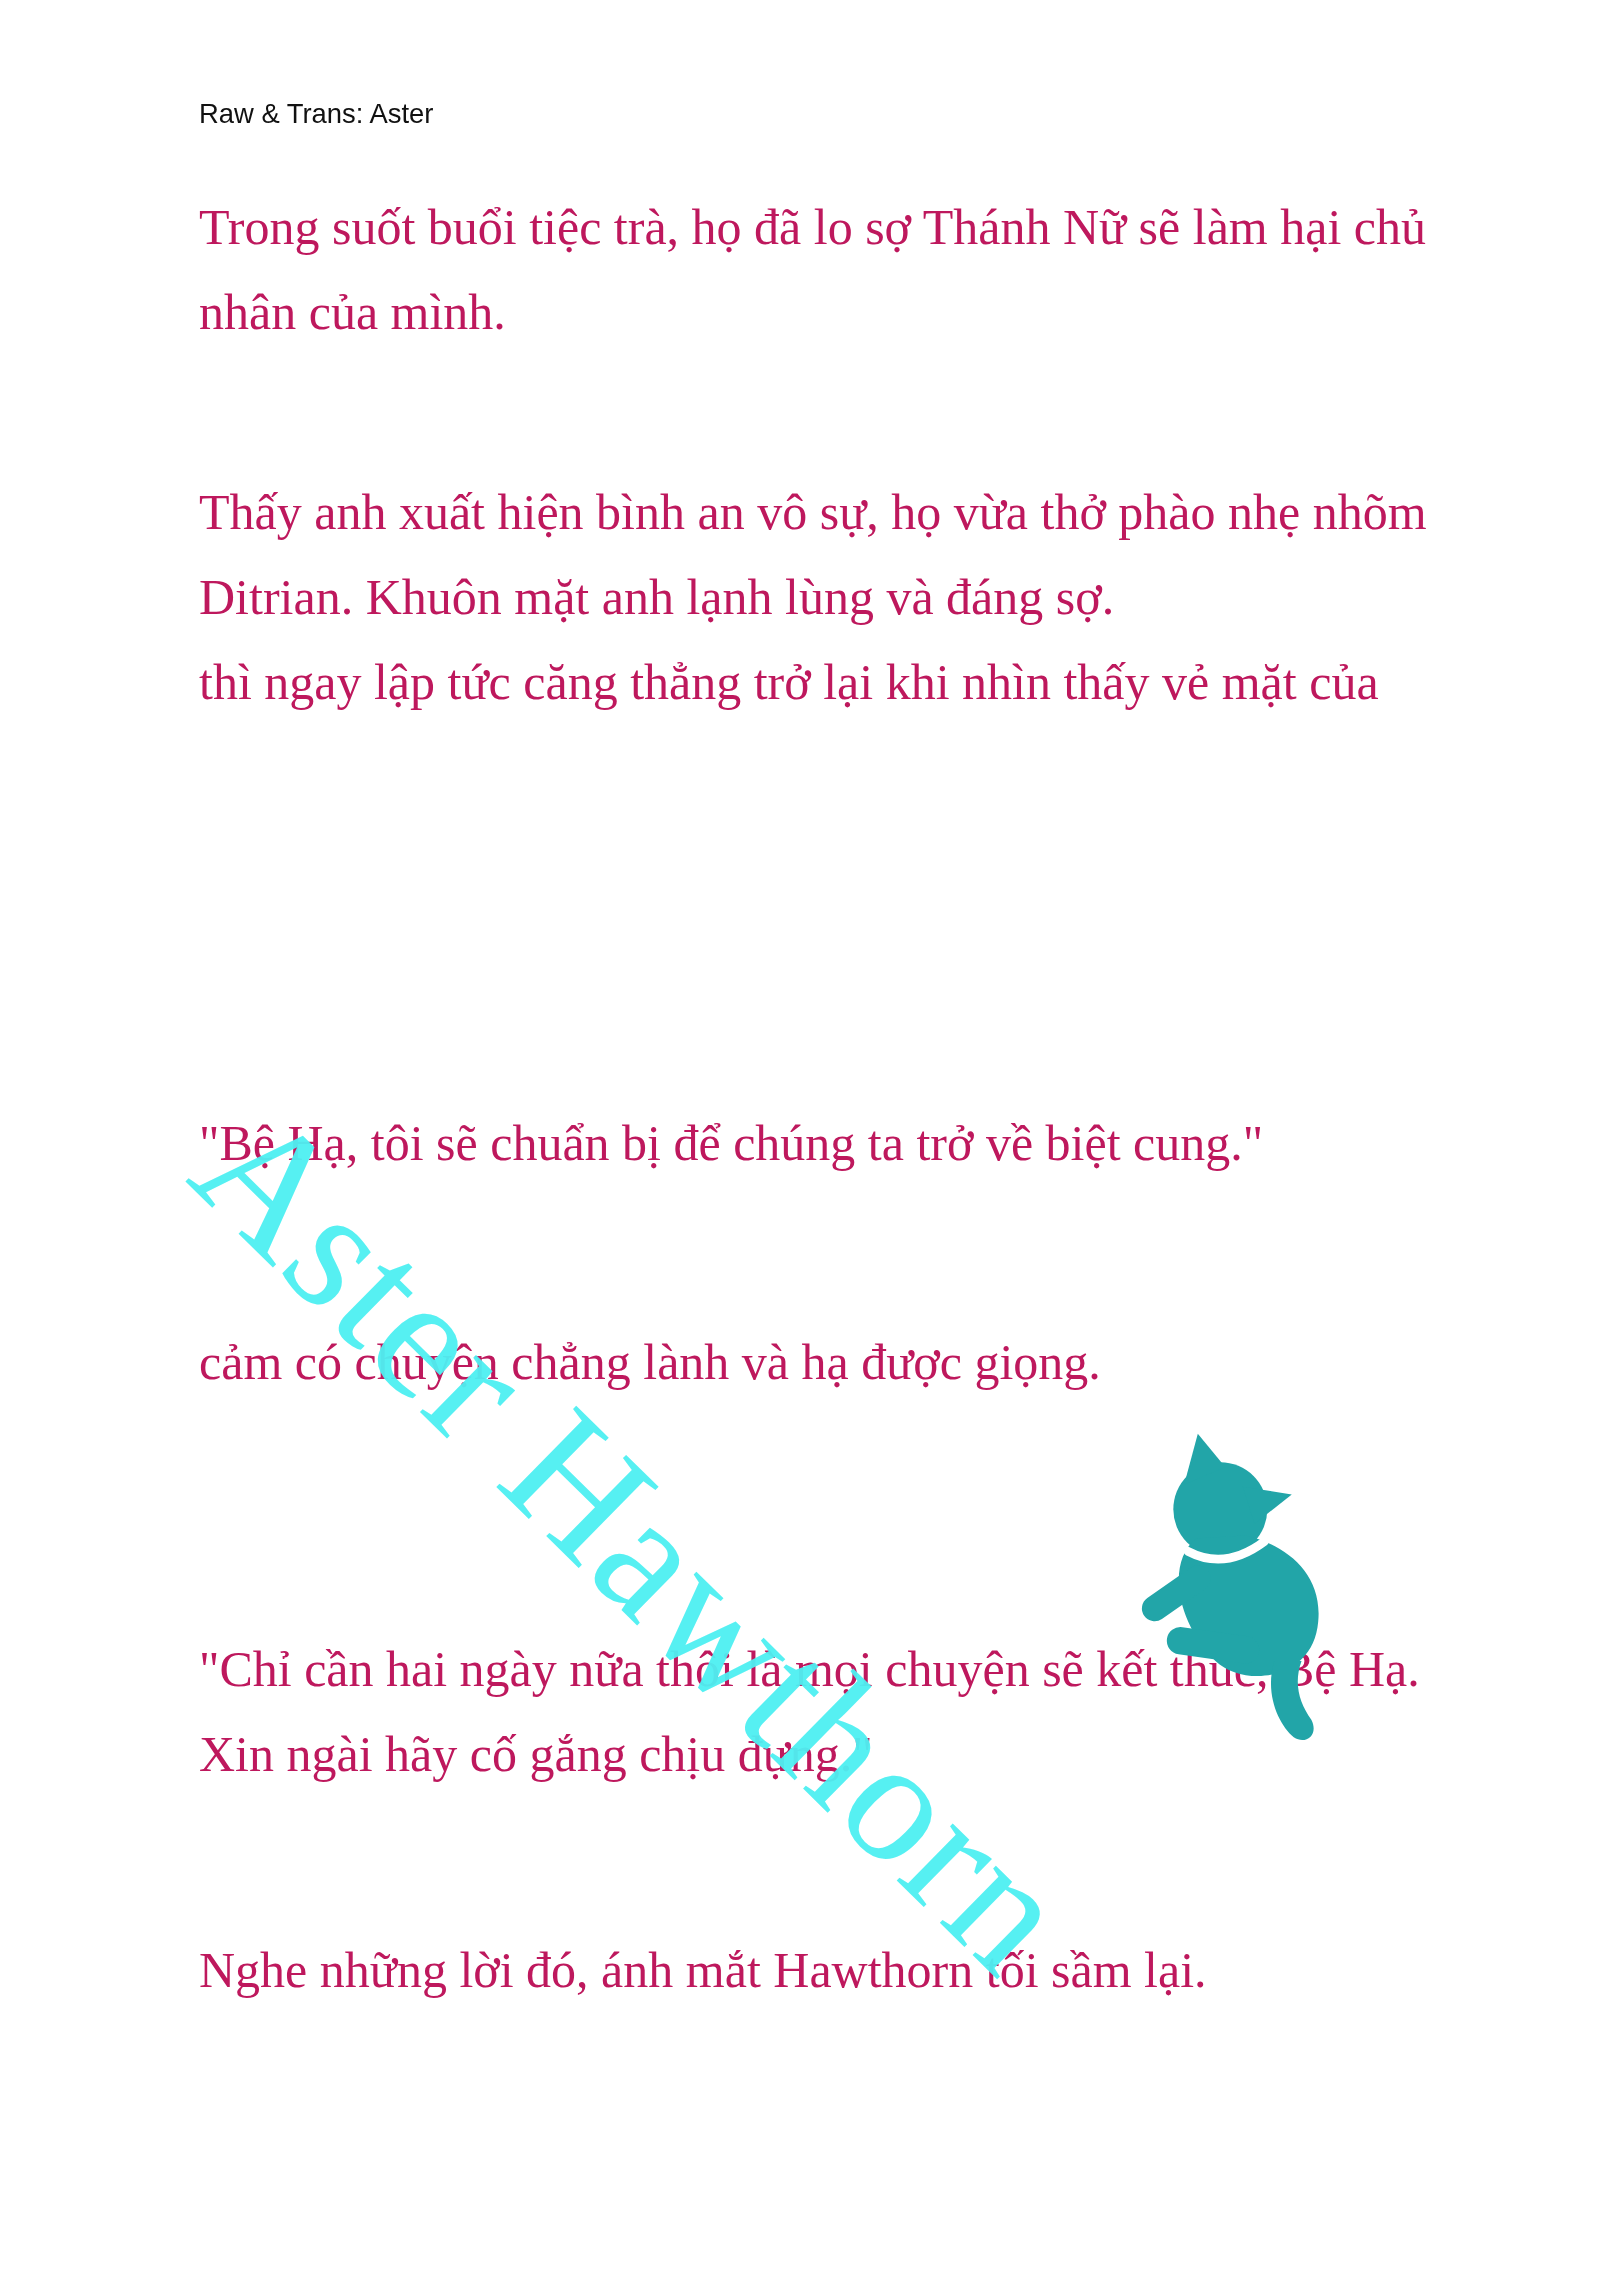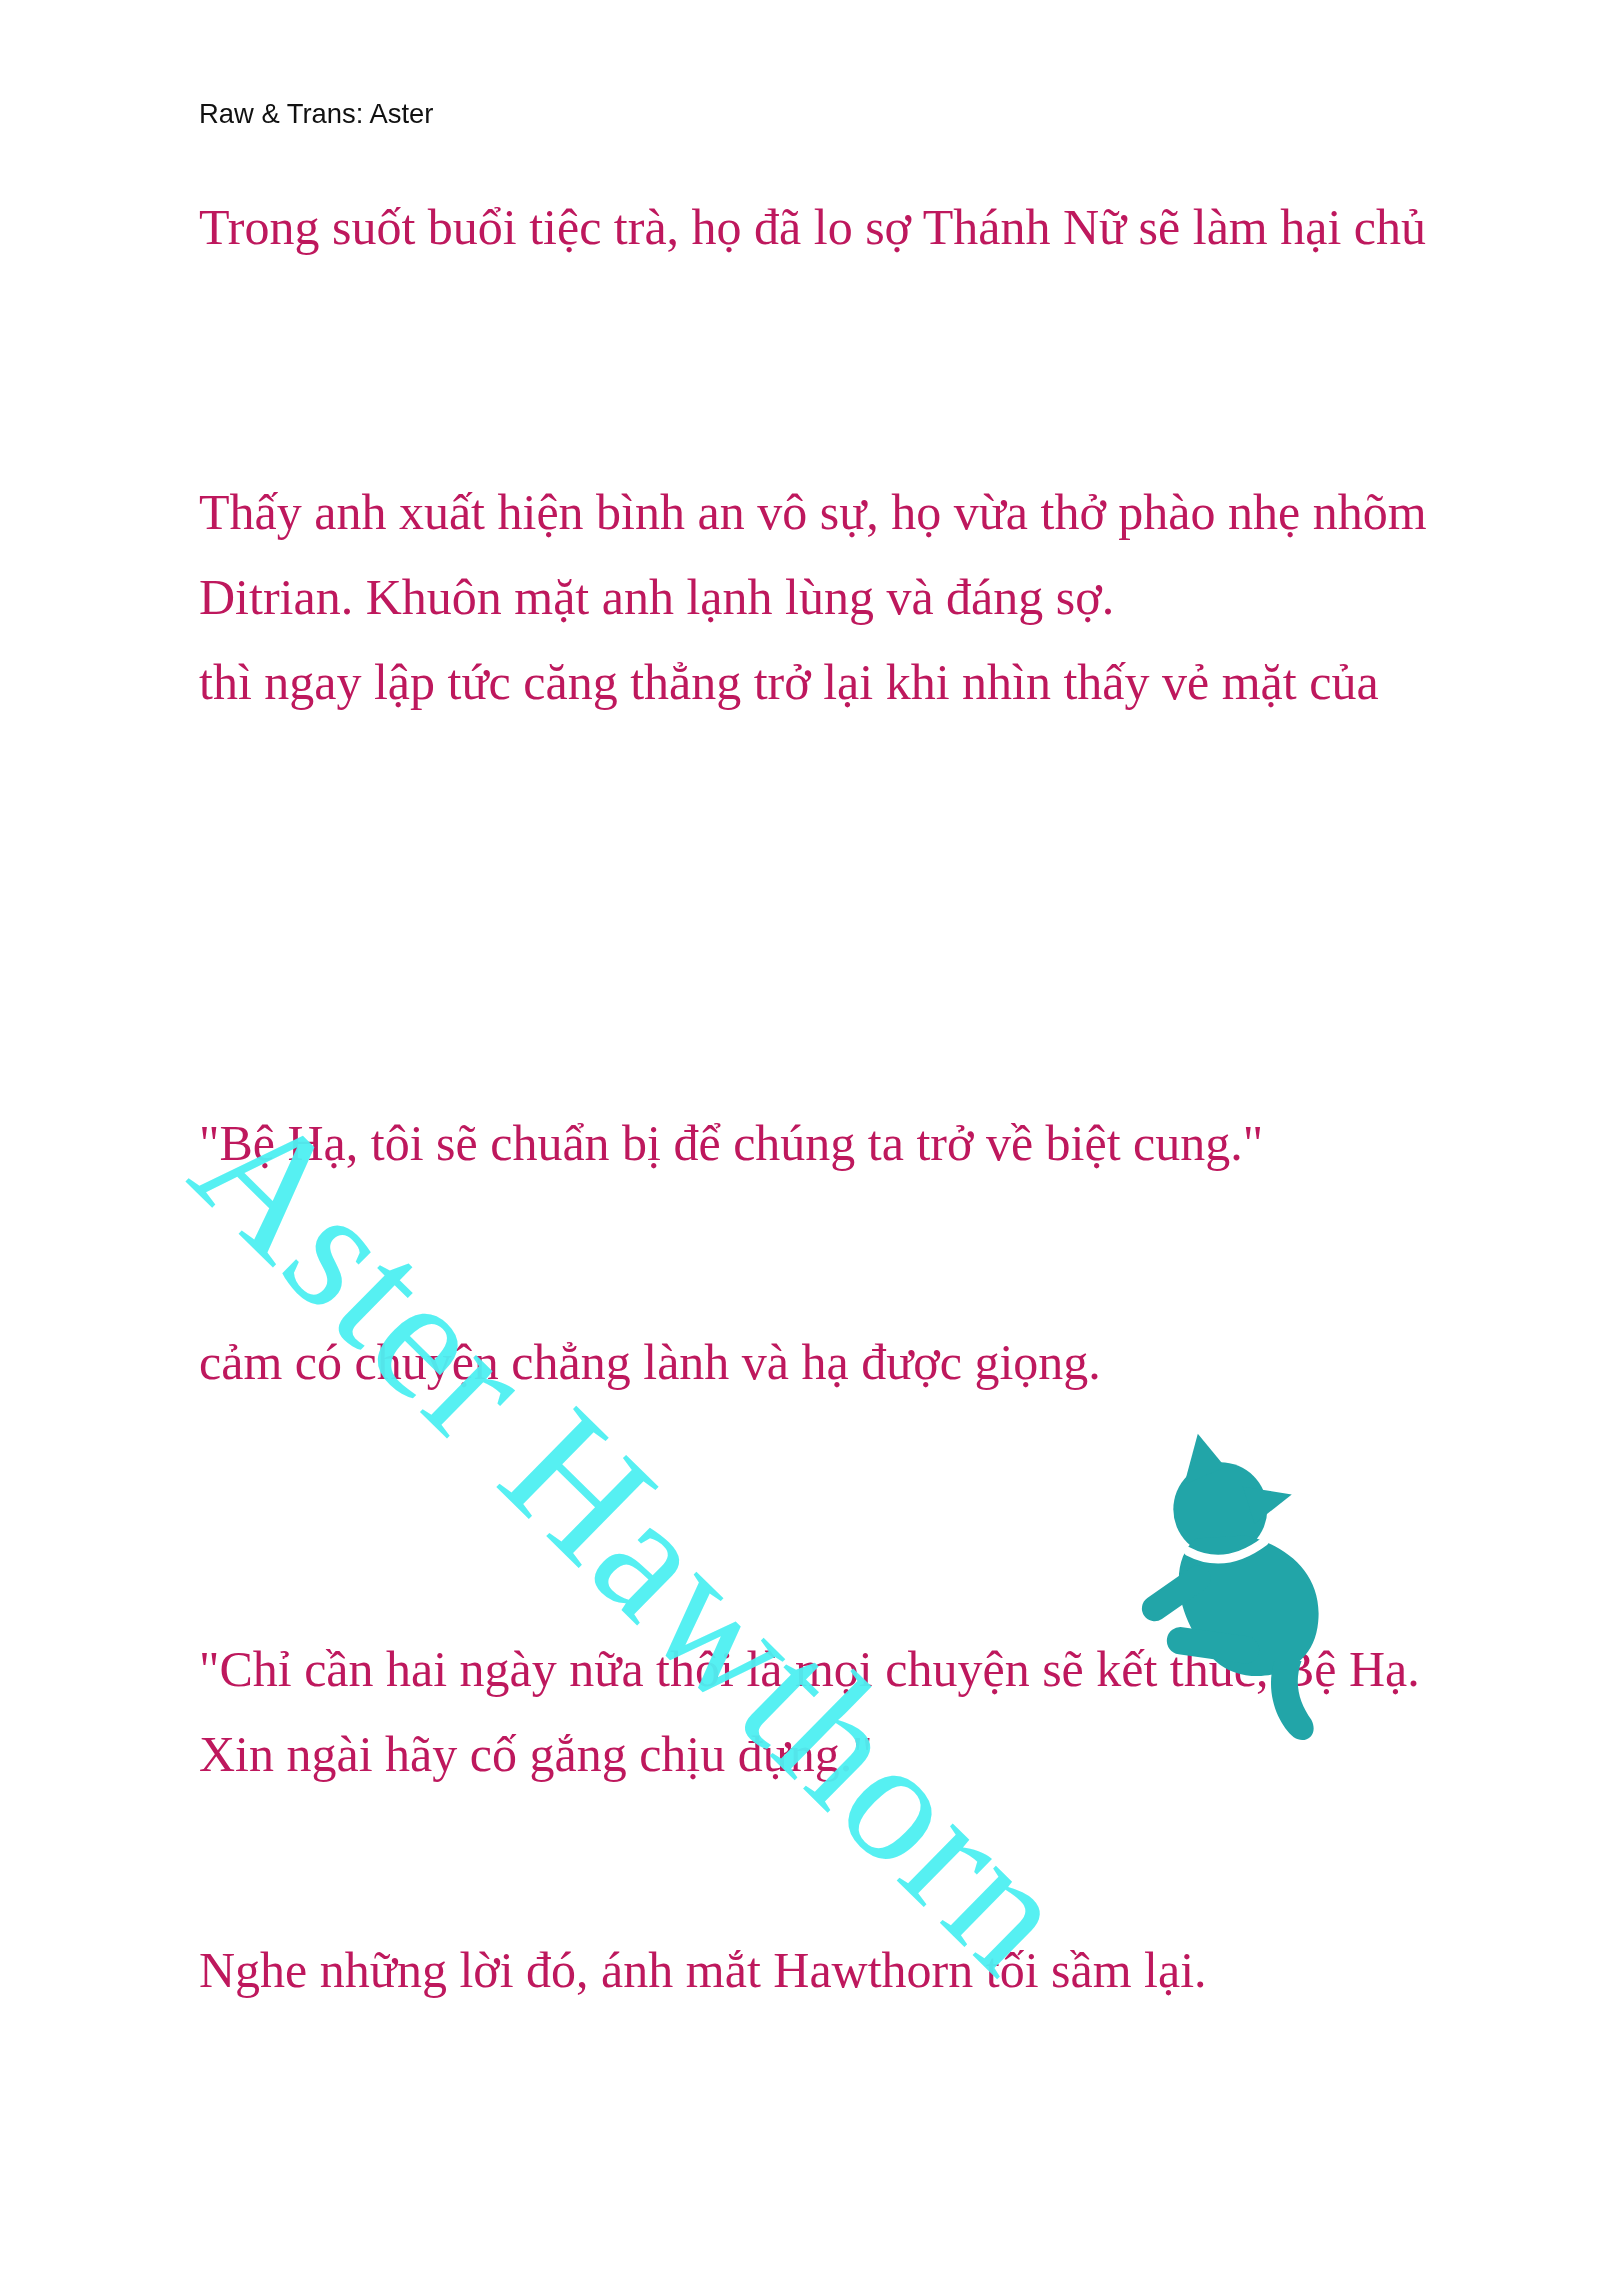--- a/index.html
+++ b/index.html
@@ -36,20 +36,21 @@
 </style>
 </head>
 <body>
 
 <div class="page">
 
   <div class="header">Raw &amp; Trans: Aster</div>
 
   <div class="para" style="top:185px">
     <span class="line">Trong suốt buổi tiệc trà, họ đã lo sợ Thánh Nữ sẽ làm hại chủ</span>
+    <span class="line">nhân của mình.</span>
   </div>
 
   <div class="para" style="top:470px">
     <span class="line">Thấy anh xuất hiện bình an vô sự, họ vừa thở phào nhẹ nhõm</span>
     <span class="line">Ditrian. Khuôn mặt anh lạnh lùng và đáng sợ.</span>
     <span class="line">thì ngay lập tức căng thẳng trở lại khi nhìn thấy vẻ mặt của</span>
   </div>
 
 
   <div class="para" style="top:1101px">

